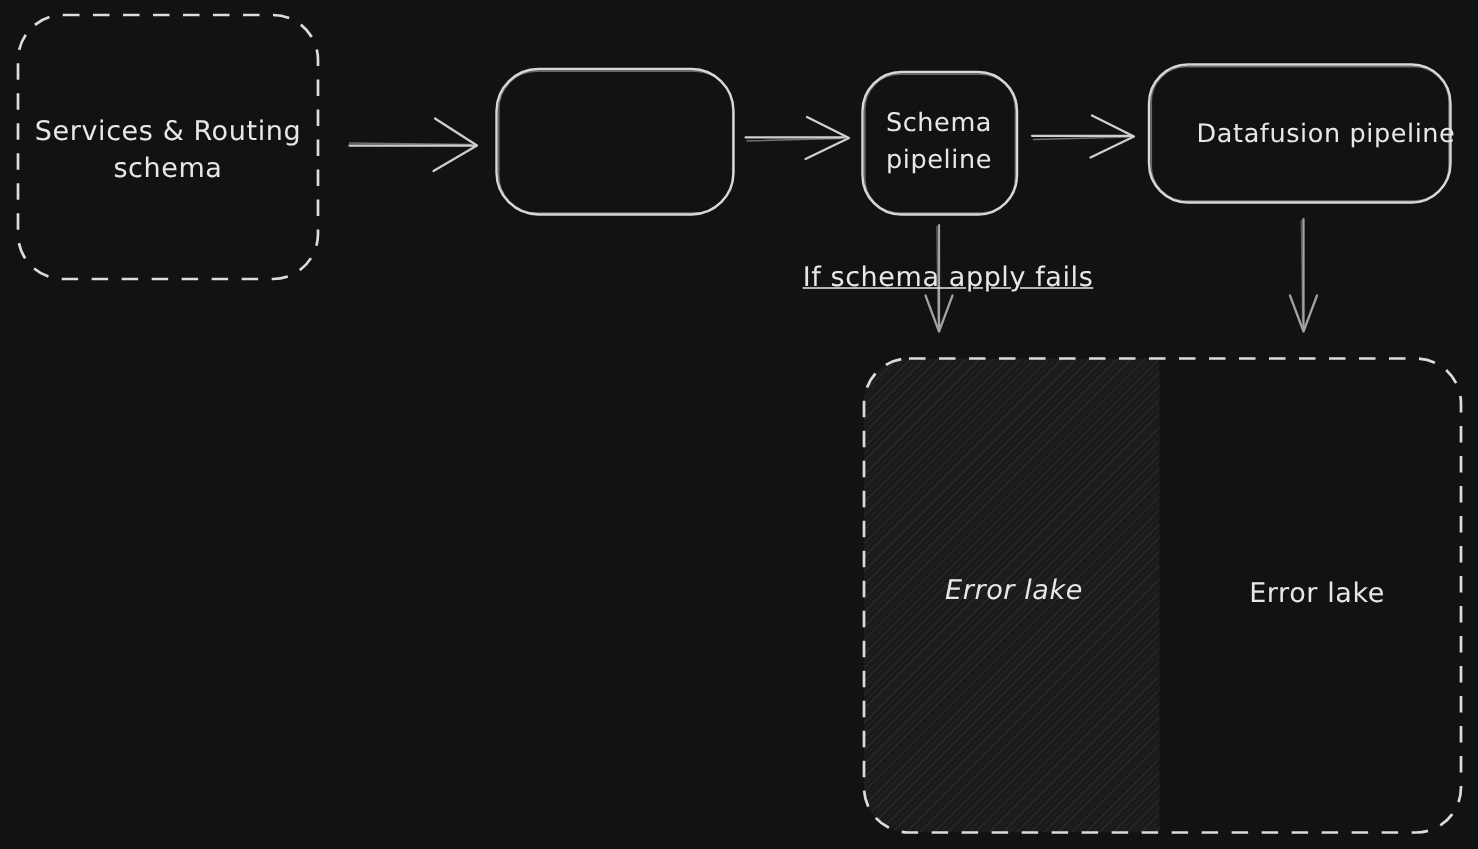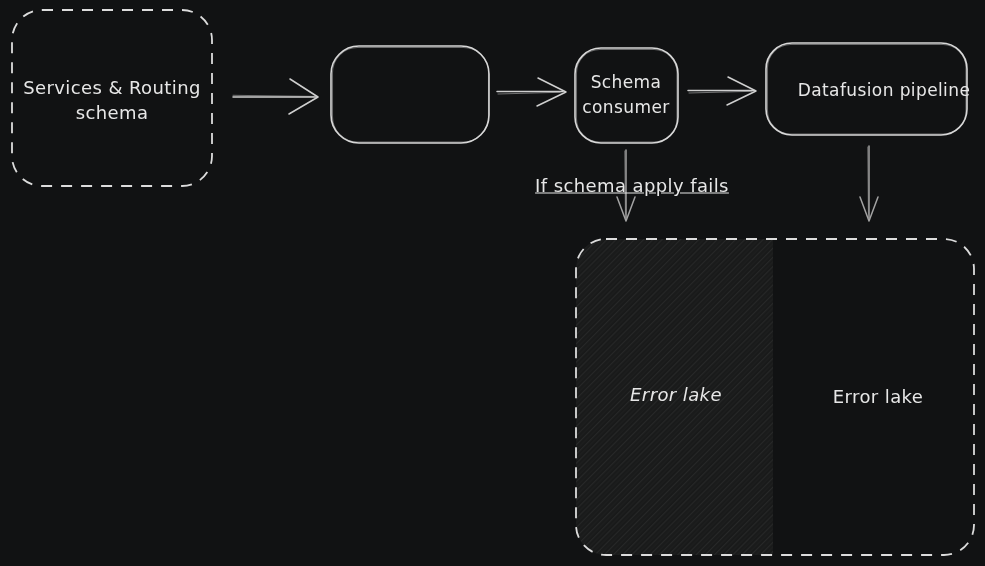--- a/index.html
+++ b/index.html
@@ -107,21 +107,21 @@
   </svg>
 
   <div class="label big" style="left:112px; top:100px;">
     <span class="ln">Services &amp; Routing</span>
     <span class="ln">schema</span>
   </div>
 
 
   <div class="label" style="left:626px; top:95px;">
     <span class="ln">Schema</span>
-    <span class="ln">consumer</span>
+    <span class="ln">pipeline</span>
   </div>
 
   <div class="label" style="left:884px; top:90px;">Datafusion pipeline</div>
 
   <div class="label big" style="left:632px; top:185px;text-decoration:underline;">If schema apply fails</div>
 
   <div class="label big" style="left:676px; top:394px;font-style:italic;">Error lake</div>
 
   <div class="label big" style="left:878px; top:396px;">Error lake</div>
 

